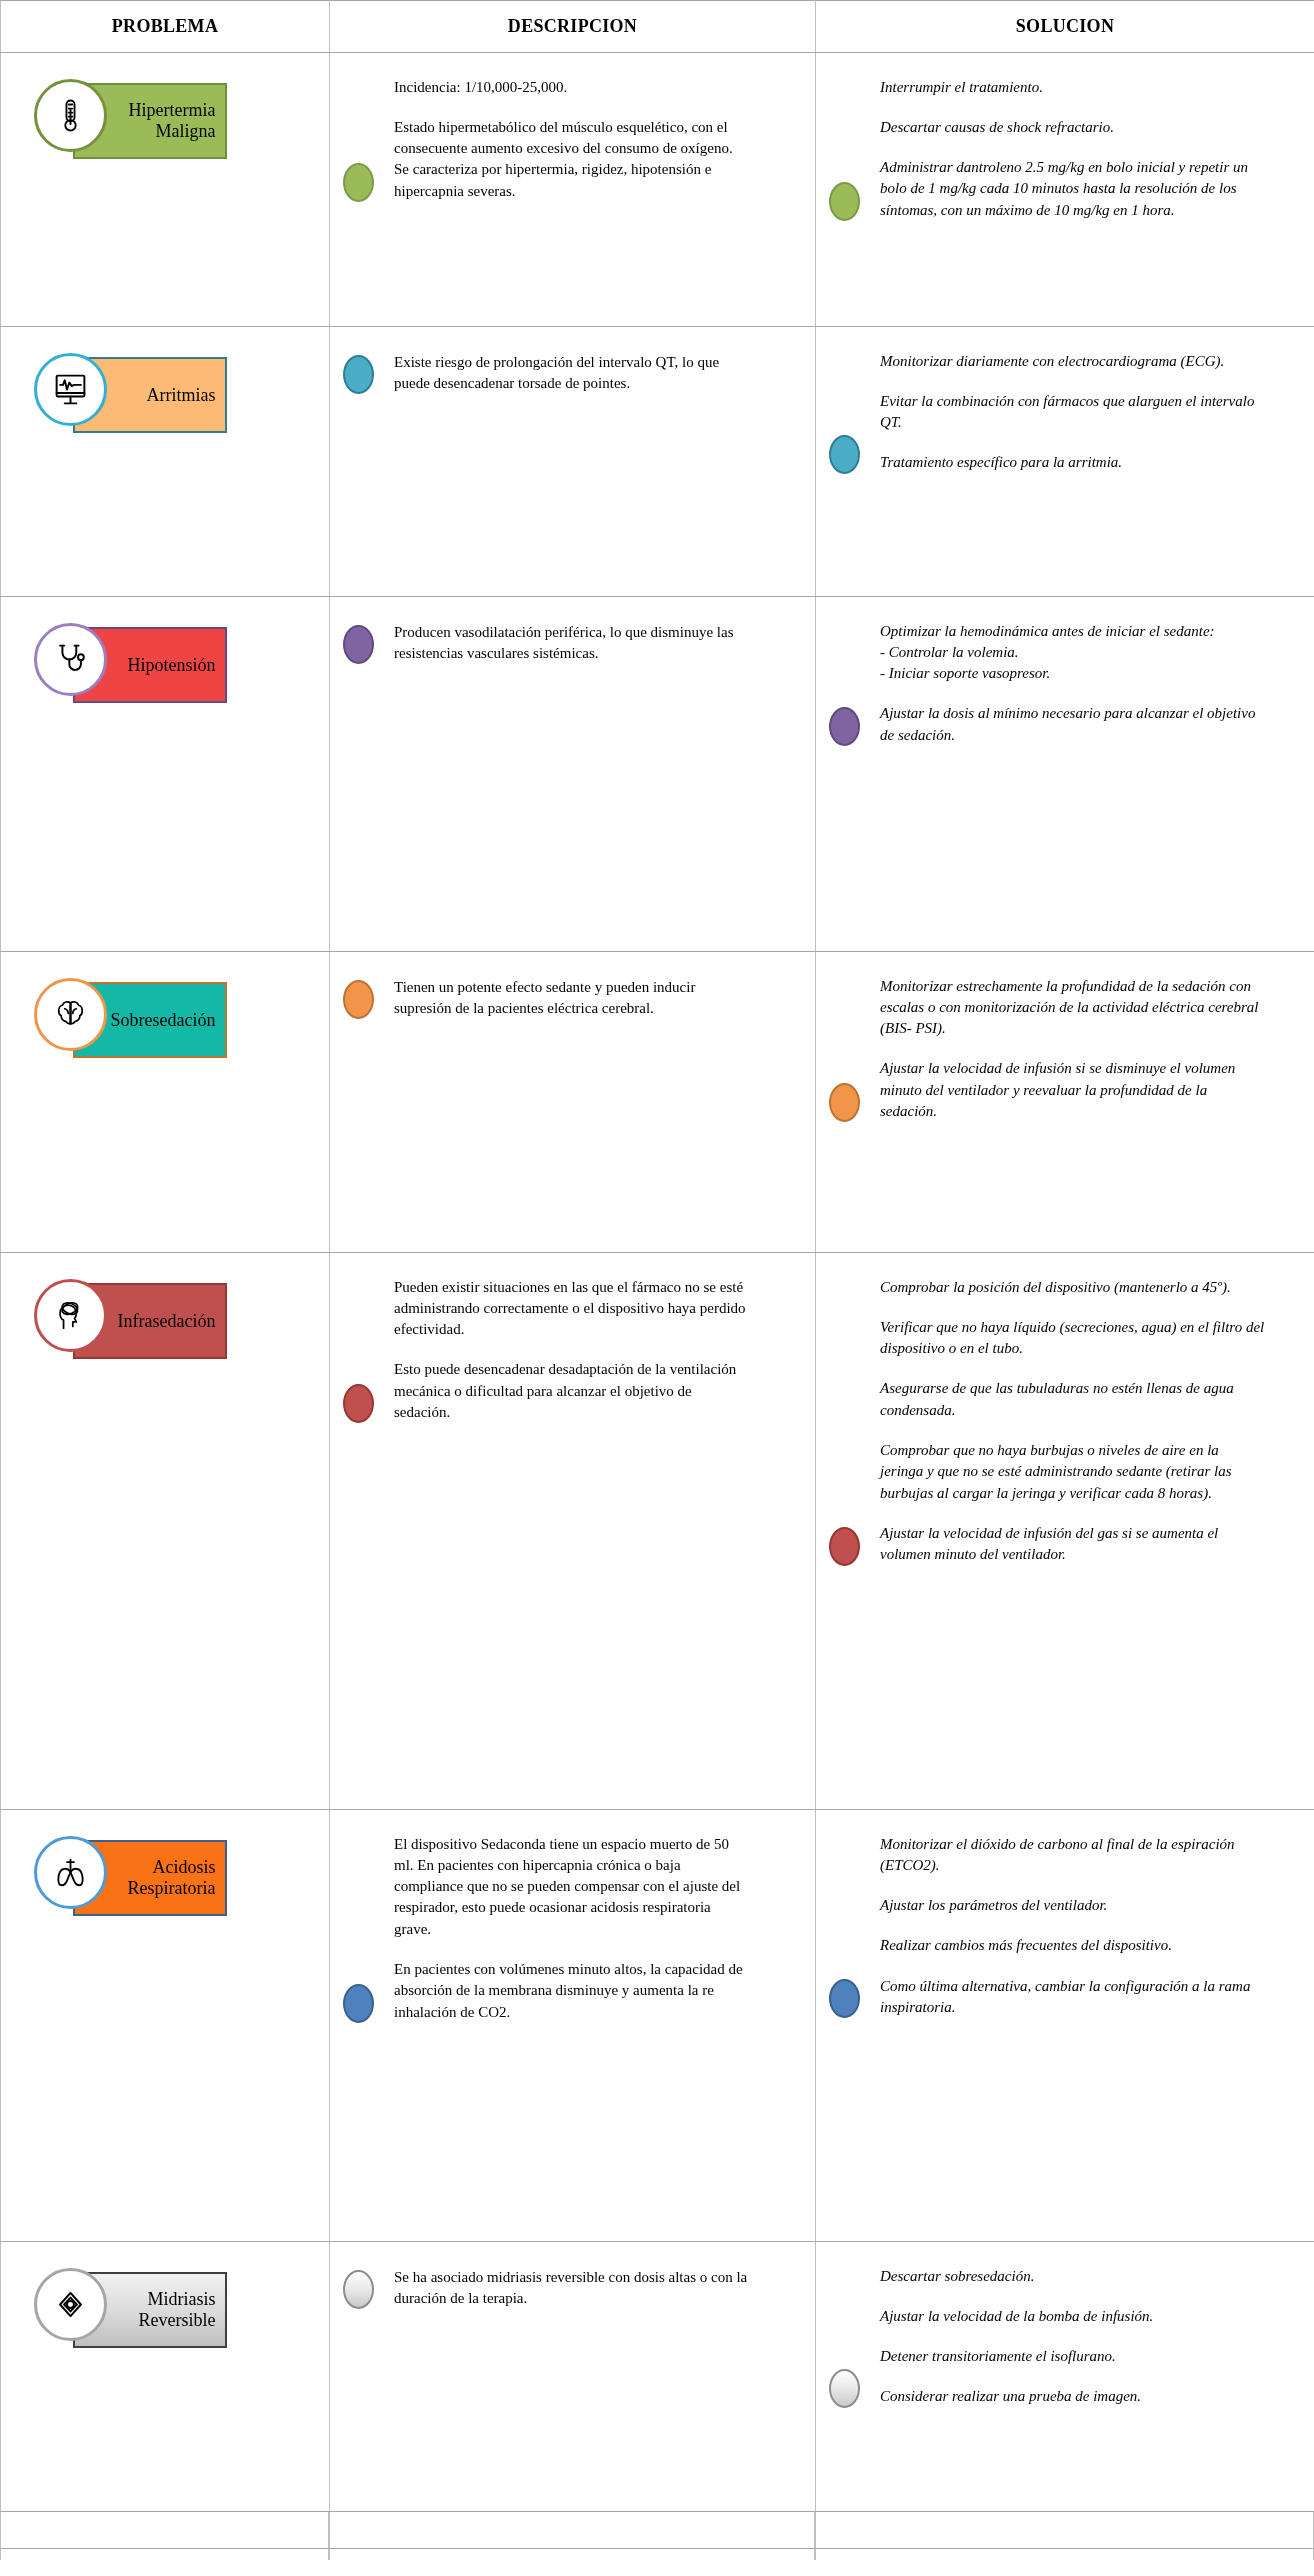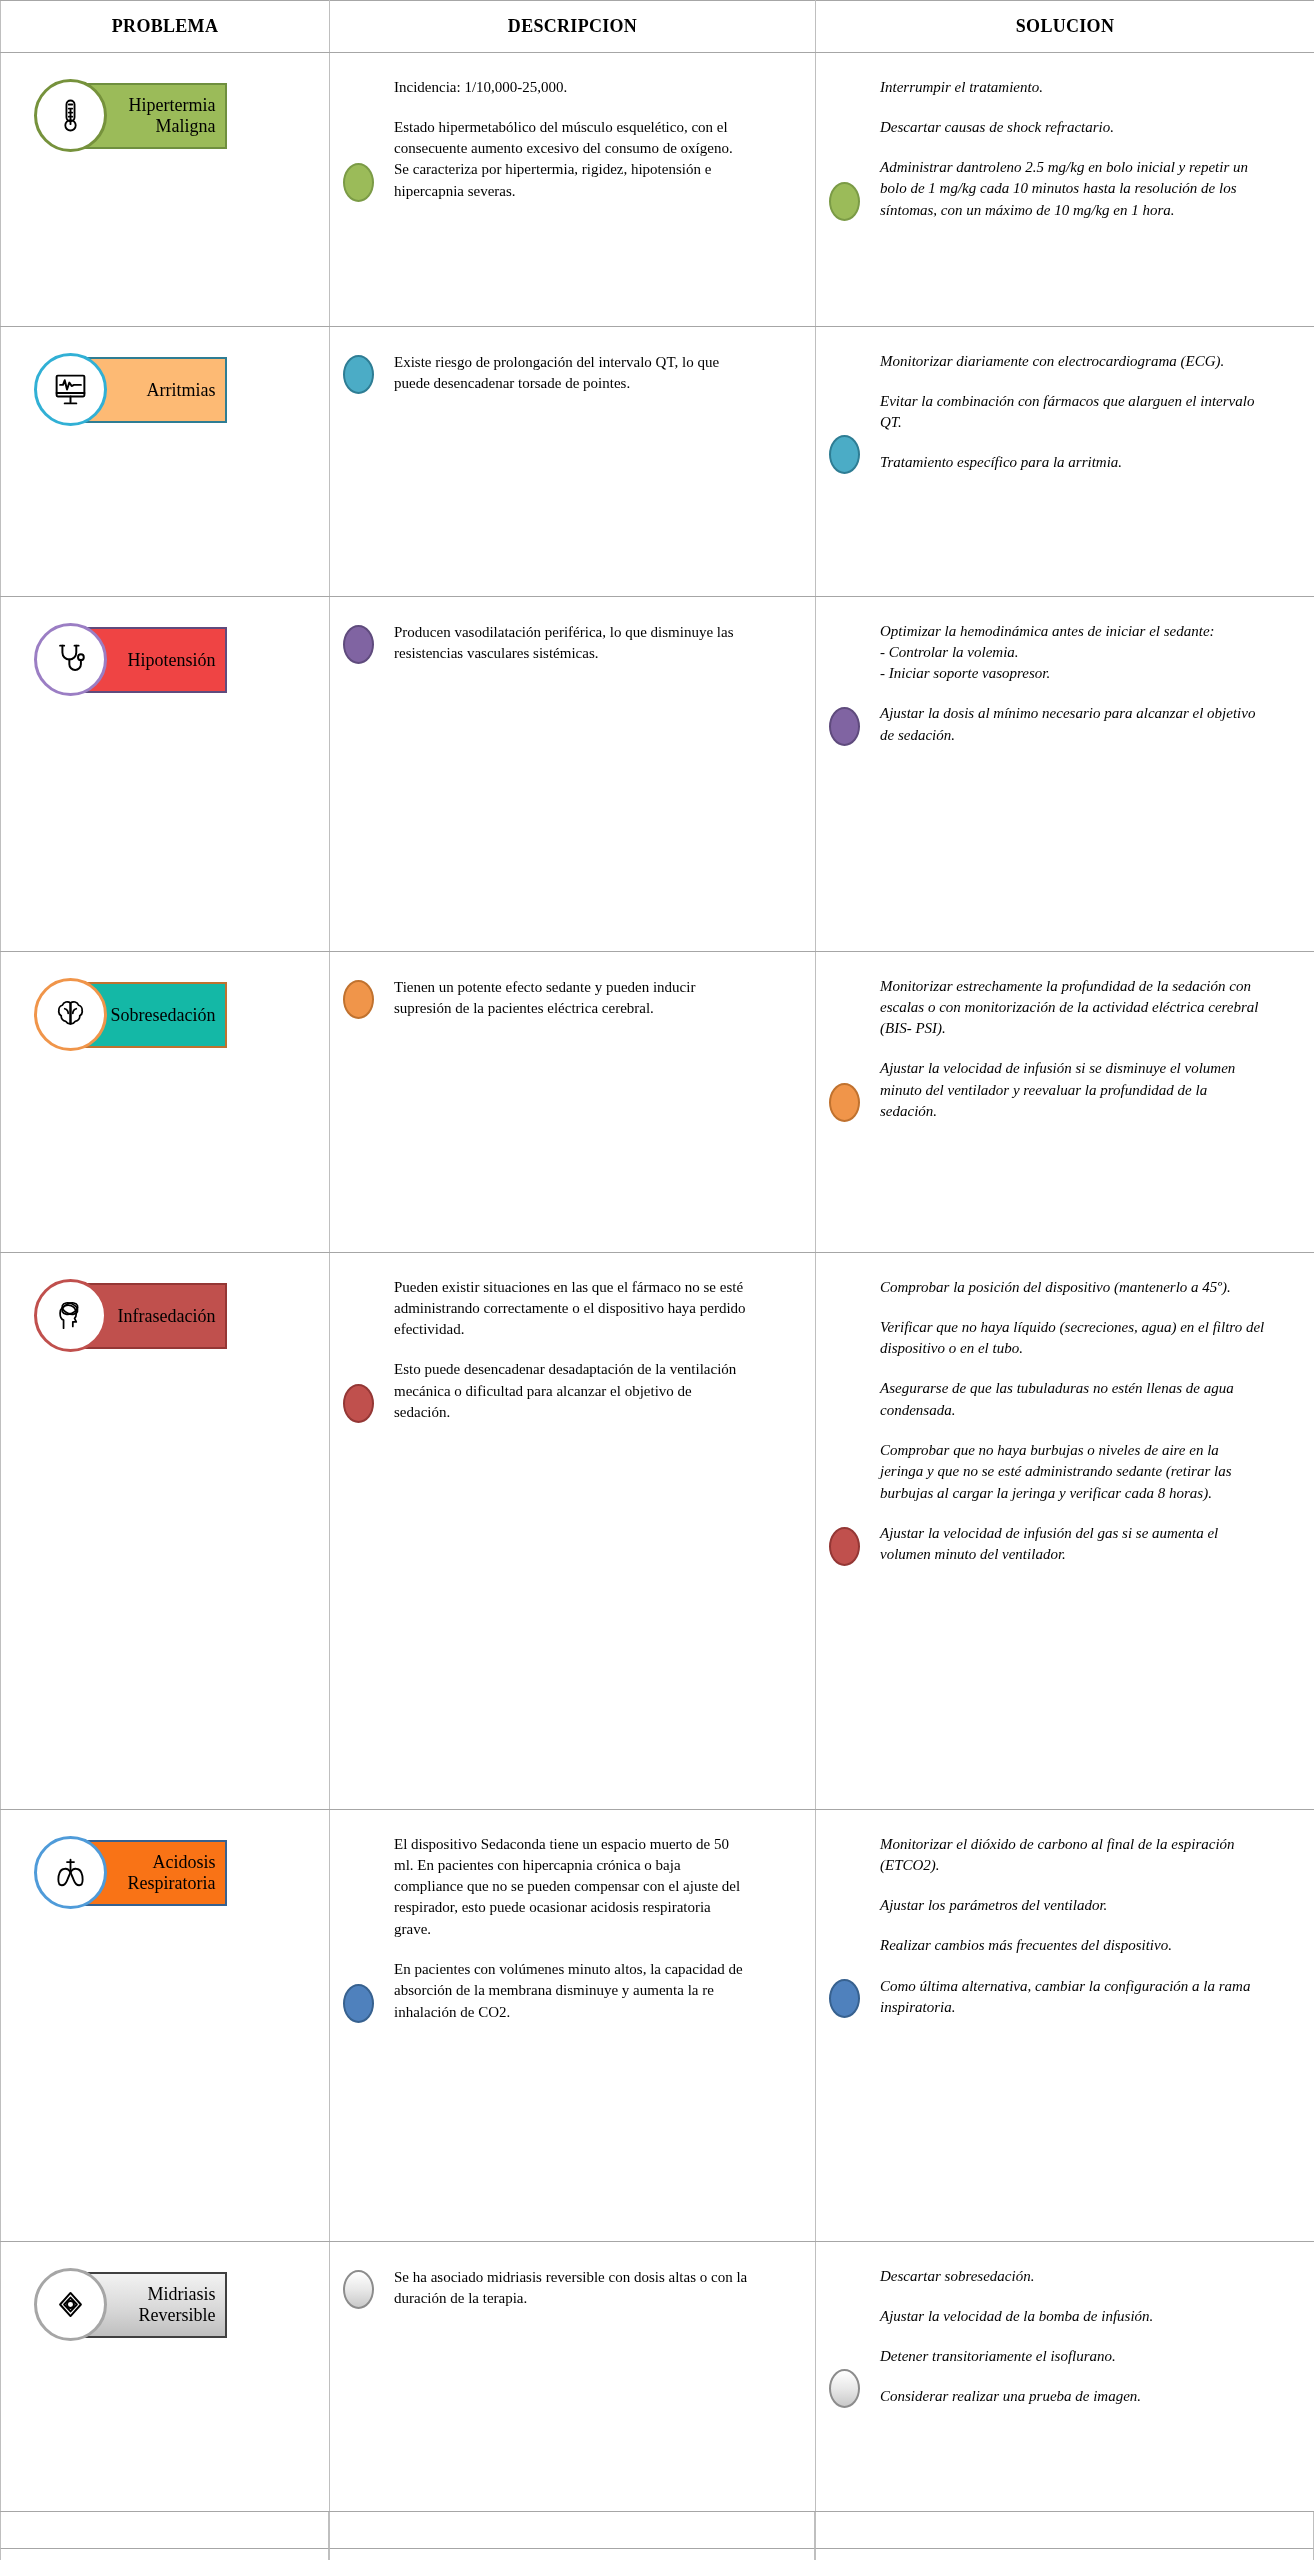--- a/index.html
+++ b/index.html
@@ -73,21 +73,21 @@
     background: #ffffff;
     border: 3px solid #76923c;
     z-index: 3;
     display: flex;
     align-items: center;
     justify-content: center;
   }
   .badge .plate {
     position: absolute;
     left: 39px; top: 3.6px;
-    width: 154px; height: 66px;
+    width: 154px; height: 76px;
     background: #9bbb59;
     border: 2.4px solid #6f8f3f;
     z-index: 1;
     display: flex;
     align-items: center;
     justify-content: flex-end;
     padding-right: 8.3px;
   }
   .badge .plate .label {
     font-size: 18px;

